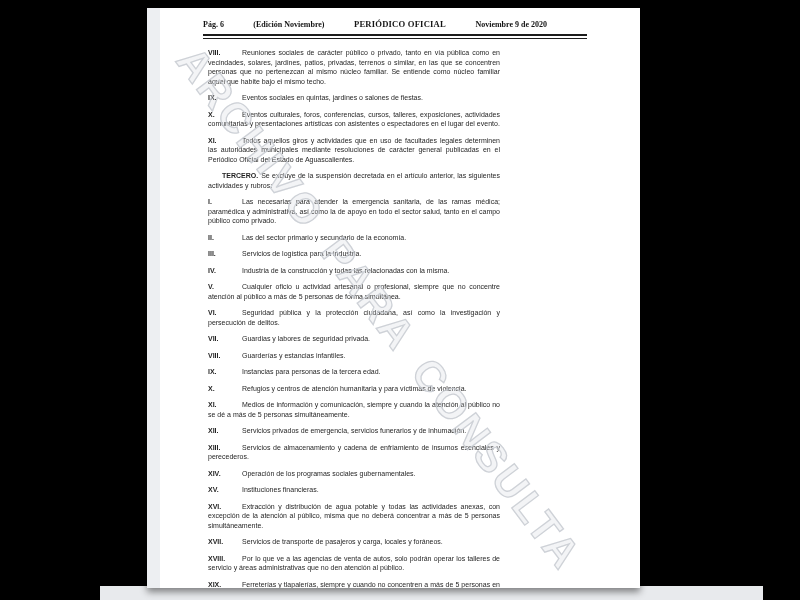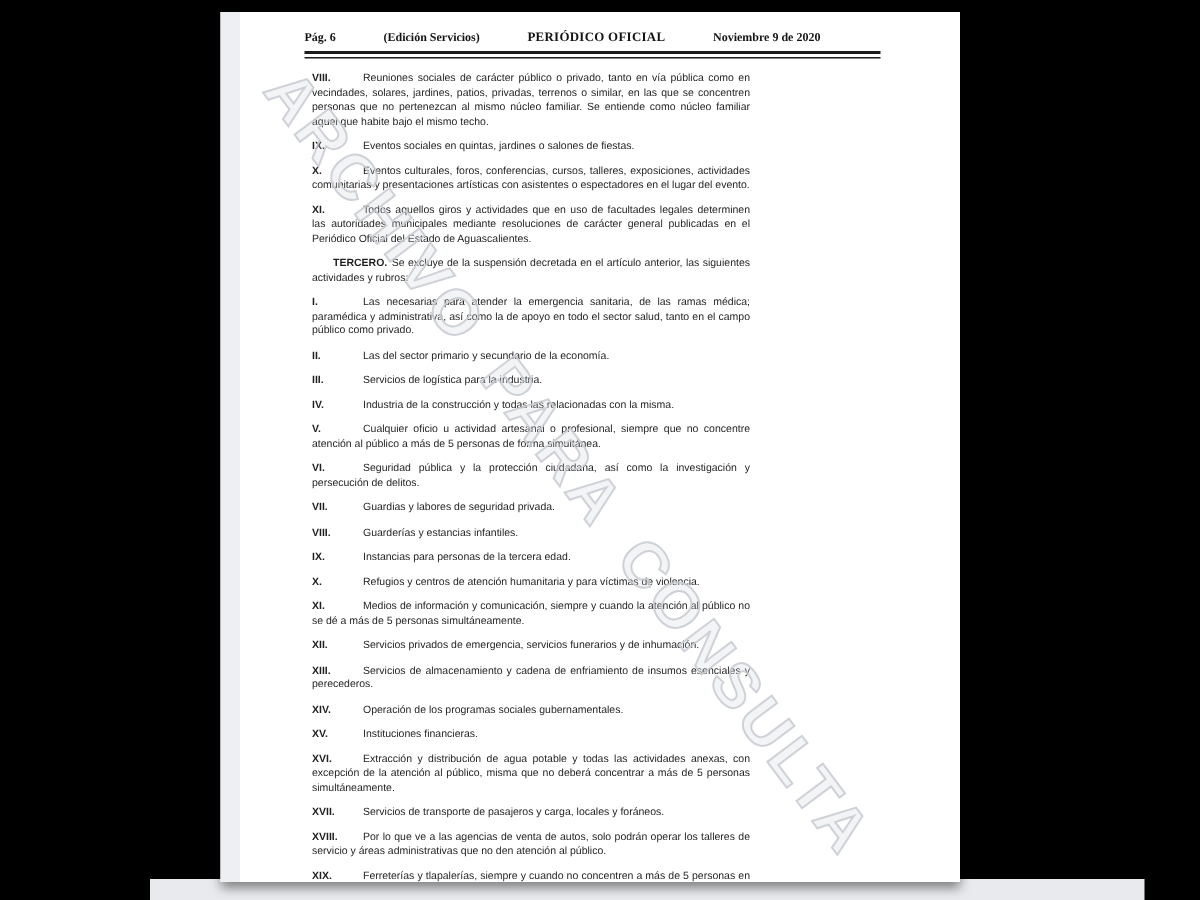--- a/index.html
+++ b/index.html
@@ -59,21 +59,21 @@
 <div class="surface-strip"></div>
 
 <div class="page">
 
   <div class="watermark">
     <span>ARCHIVO PARA CONSULTA</span>
   </div>
 
   <div class="header">
     <span>Pág. 6</span>
-    <span>(Edición Servicios)</span>
+    <span>(Edición Noviembre)</span>
     <span class="title">PERIÓDICO OFICIAL</span>
     <span>Noviembre 9 de 2020</span>
   </div>
 
   <div class="rule"></div>
 
   <div class="body">
 
     <div>
 

